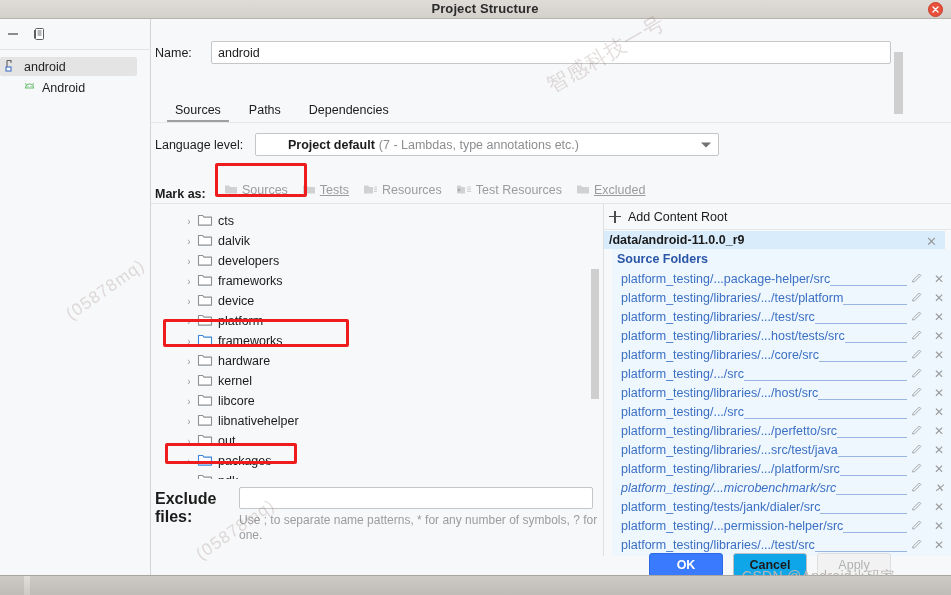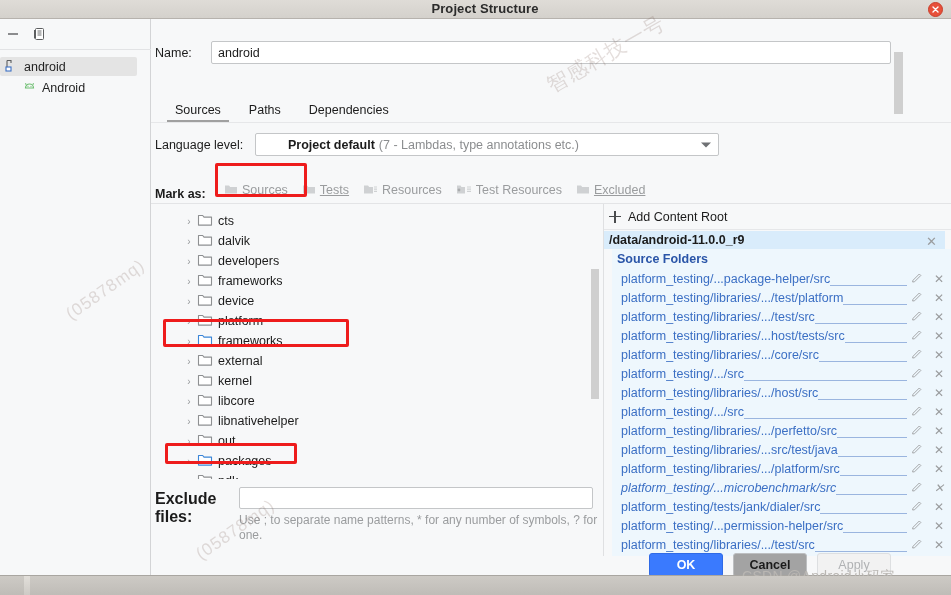--- a/index.html
+++ b/index.html
@@ -218,21 +218,21 @@
   .btn {
     position: absolute; height: 24px; border-radius: 3px; font-size: 12.5px;
     display: flex; align-items: center; justify-content: center;
     font-family: "Liberation Sans", sans-serif;
   }
   .btn-ok {
     left: 498px; top: 6px; width: 74px; background: #3a7afe; color: #fff;
     border: 1px solid #2f6ae6; font-weight: bold;
   }
   .btn-cancel {
-    left: 582px; top: 6px; width: 74px; background: #a3a3a3; color: #1b1b1b;
+    left: 582px; top: 6px; width: 74px; background: #0ea5e9; color: #1b1b1b;
     border: 1px solid #bdbfc1; font-weight: bold;
   }
   .btn-apply {
     left: 666px; top: 6px; width: 74px; background: #f2f2f2; color: #b0b2b4;
     border: 1px solid #dddfe1;
   }
 
   .watermark {
     position: absolute; color: rgba(120,90,80,.20); pointer-events: none;
     font-size: 17px; letter-spacing: 1px; user-select: none;
@@ -434,21 +434,21 @@
             <span class="folder"><svg width="16" height="14" viewBox="0 0 16 14">
                 <path d="M1.5 2.5 h4.2 l1.3 1.6 H14.5 v8 H1.5 z" fill="#fff" stroke="#3b86d8" stroke-width="1.1" stroke-linejoin="round"></path>
               </svg></span>
             <span>frameworks</span>
           </div>
           <div class="tree-row" style="top: 147px; left: 26px;">
             <span class="twisty">›</span>
             <span class="folder"><svg width="16" height="14" viewBox="0 0 16 14">
                 <path d="M1.5 2.5 h4.2 l1.3 1.6 H14.5 v8 H1.5 z" fill="#fff" stroke="#8e9092" stroke-width="1.1" stroke-linejoin="round"></path>
               </svg></span>
-            <span>external</span>
+            <span>hardware</span>
           </div>
           <div class="tree-row" style="top: 167px; left: 26px;">
             <span class="twisty">›</span>
             <span class="folder"><svg width="16" height="14" viewBox="0 0 16 14">
                 <path d="M1.5 2.5 h4.2 l1.3 1.6 H14.5 v8 H1.5 z" fill="#fff" stroke="#8e9092" stroke-width="1.1" stroke-linejoin="round"></path>
               </svg></span>
             <span>kernel</span>
           </div>
           <div class="tree-row" style="top: 187px; left: 26px;">
             <span class="twisty">›</span>

